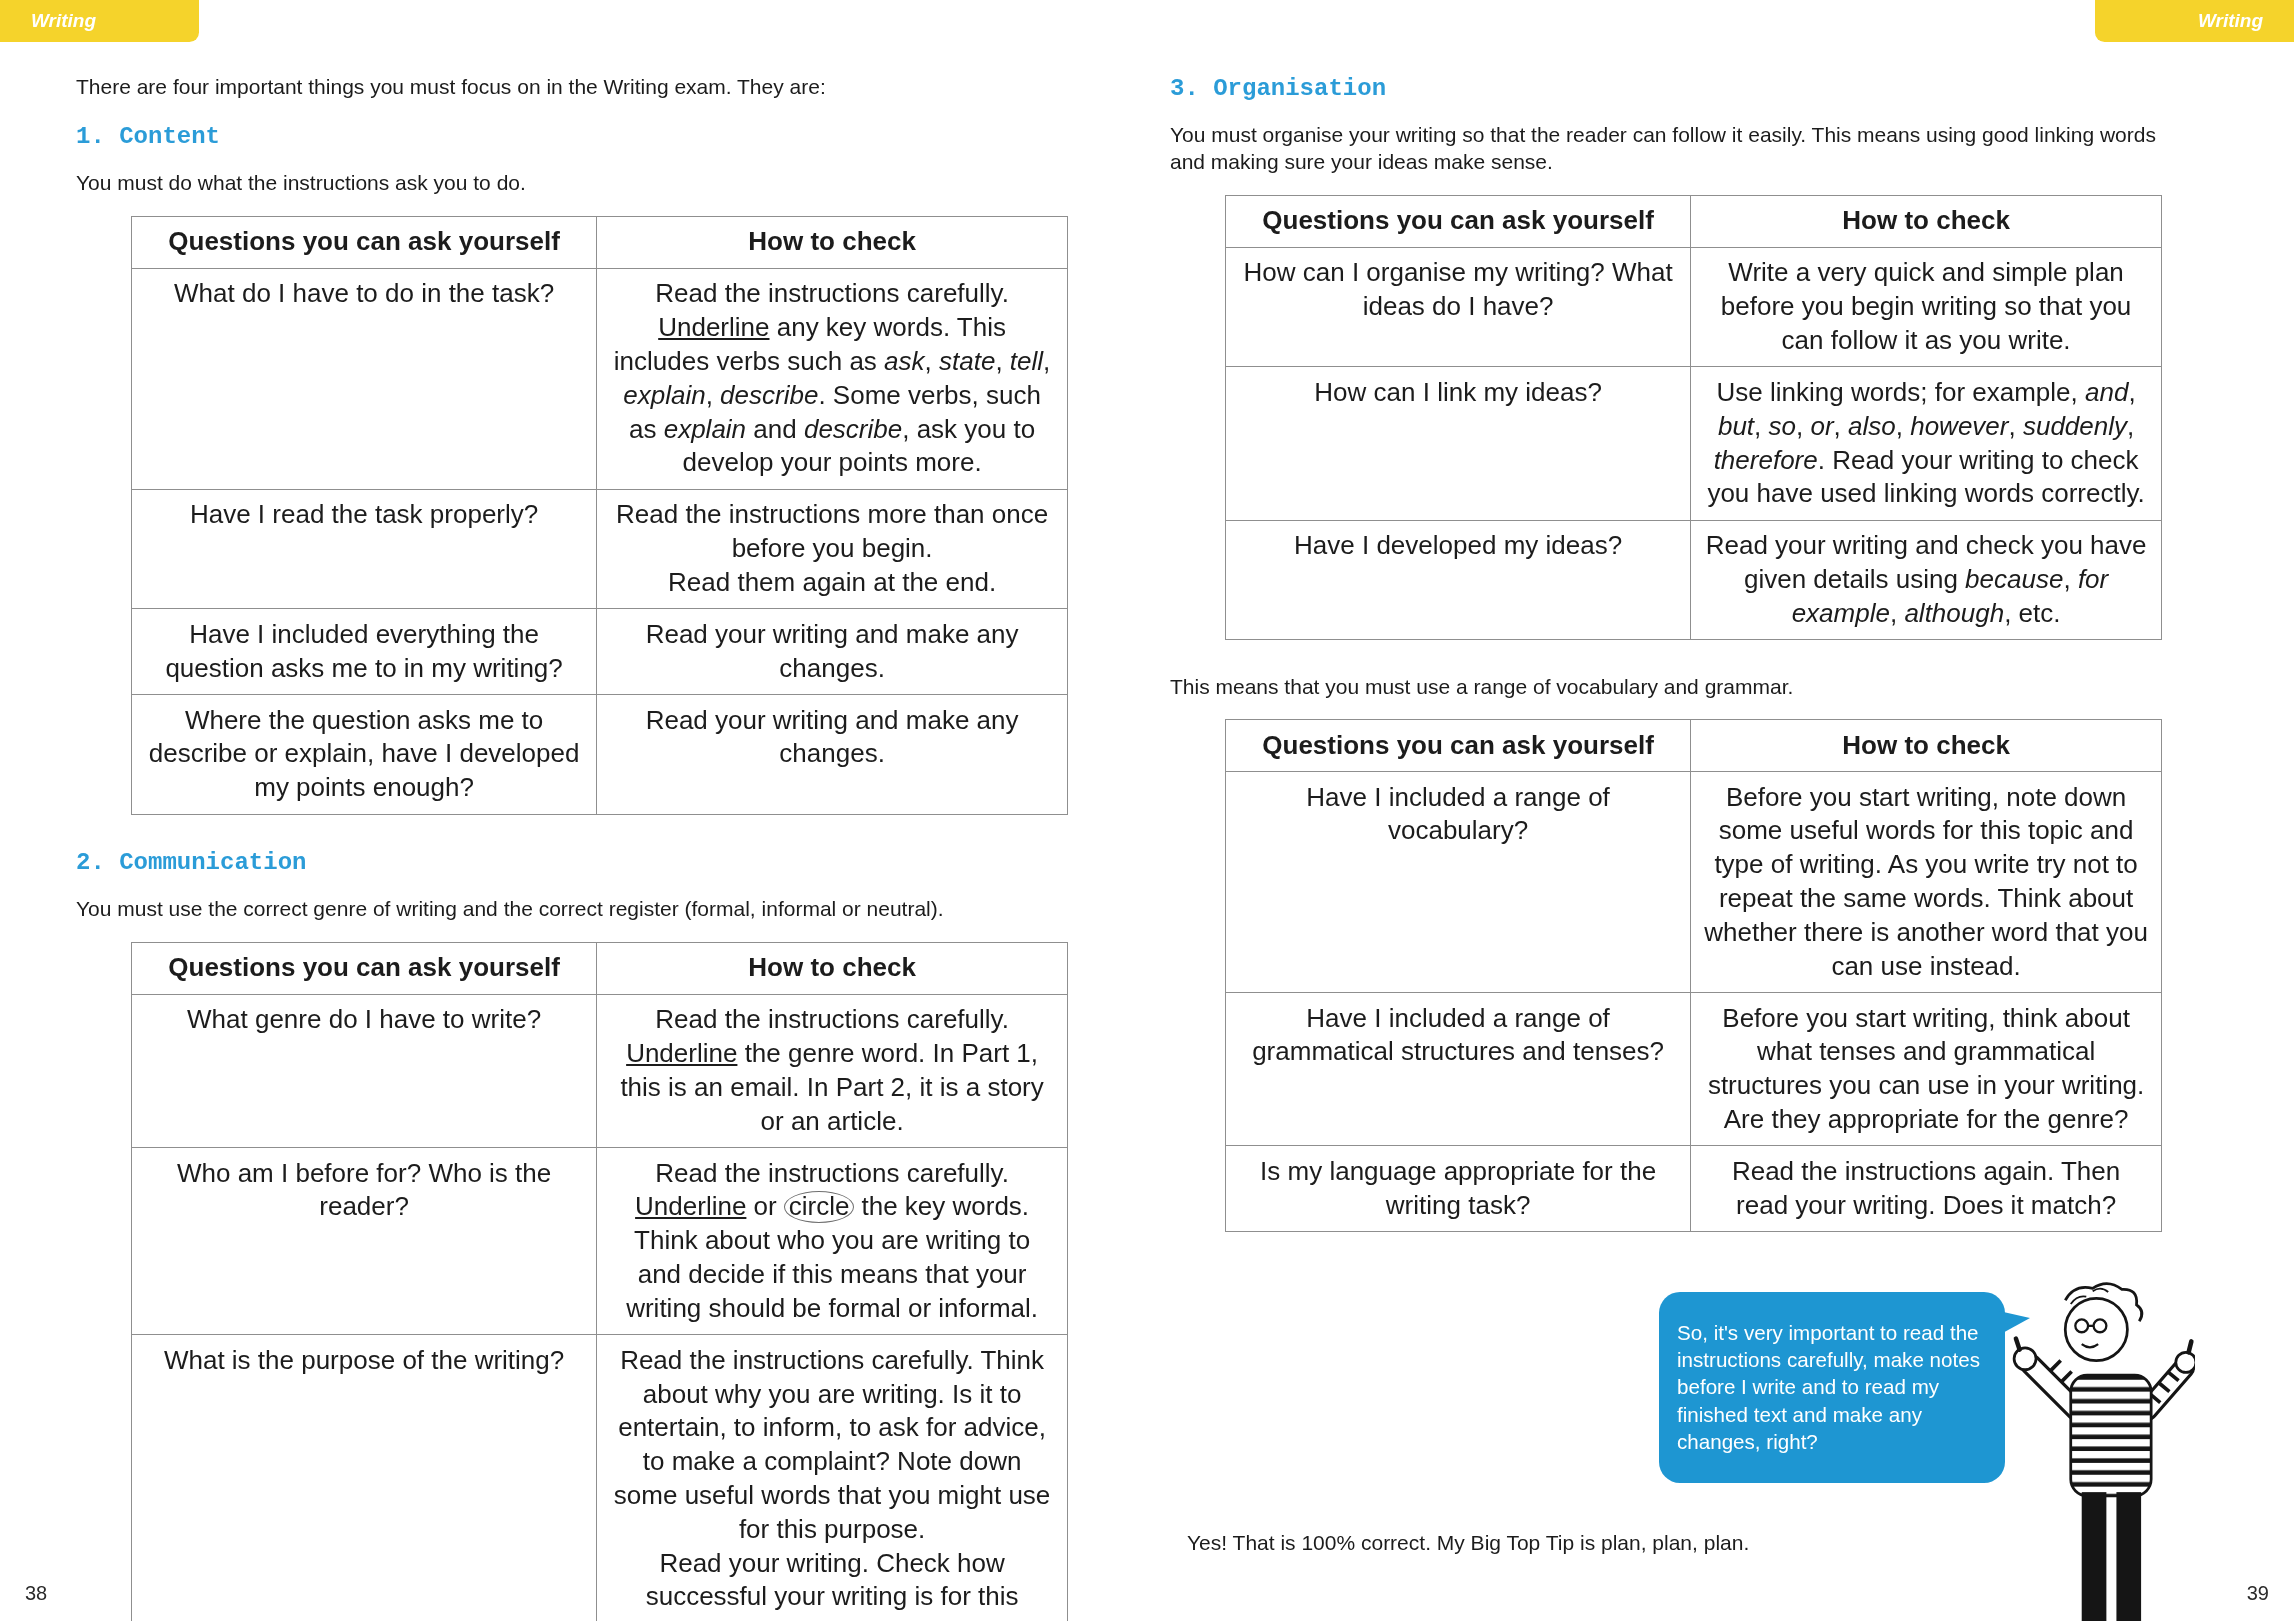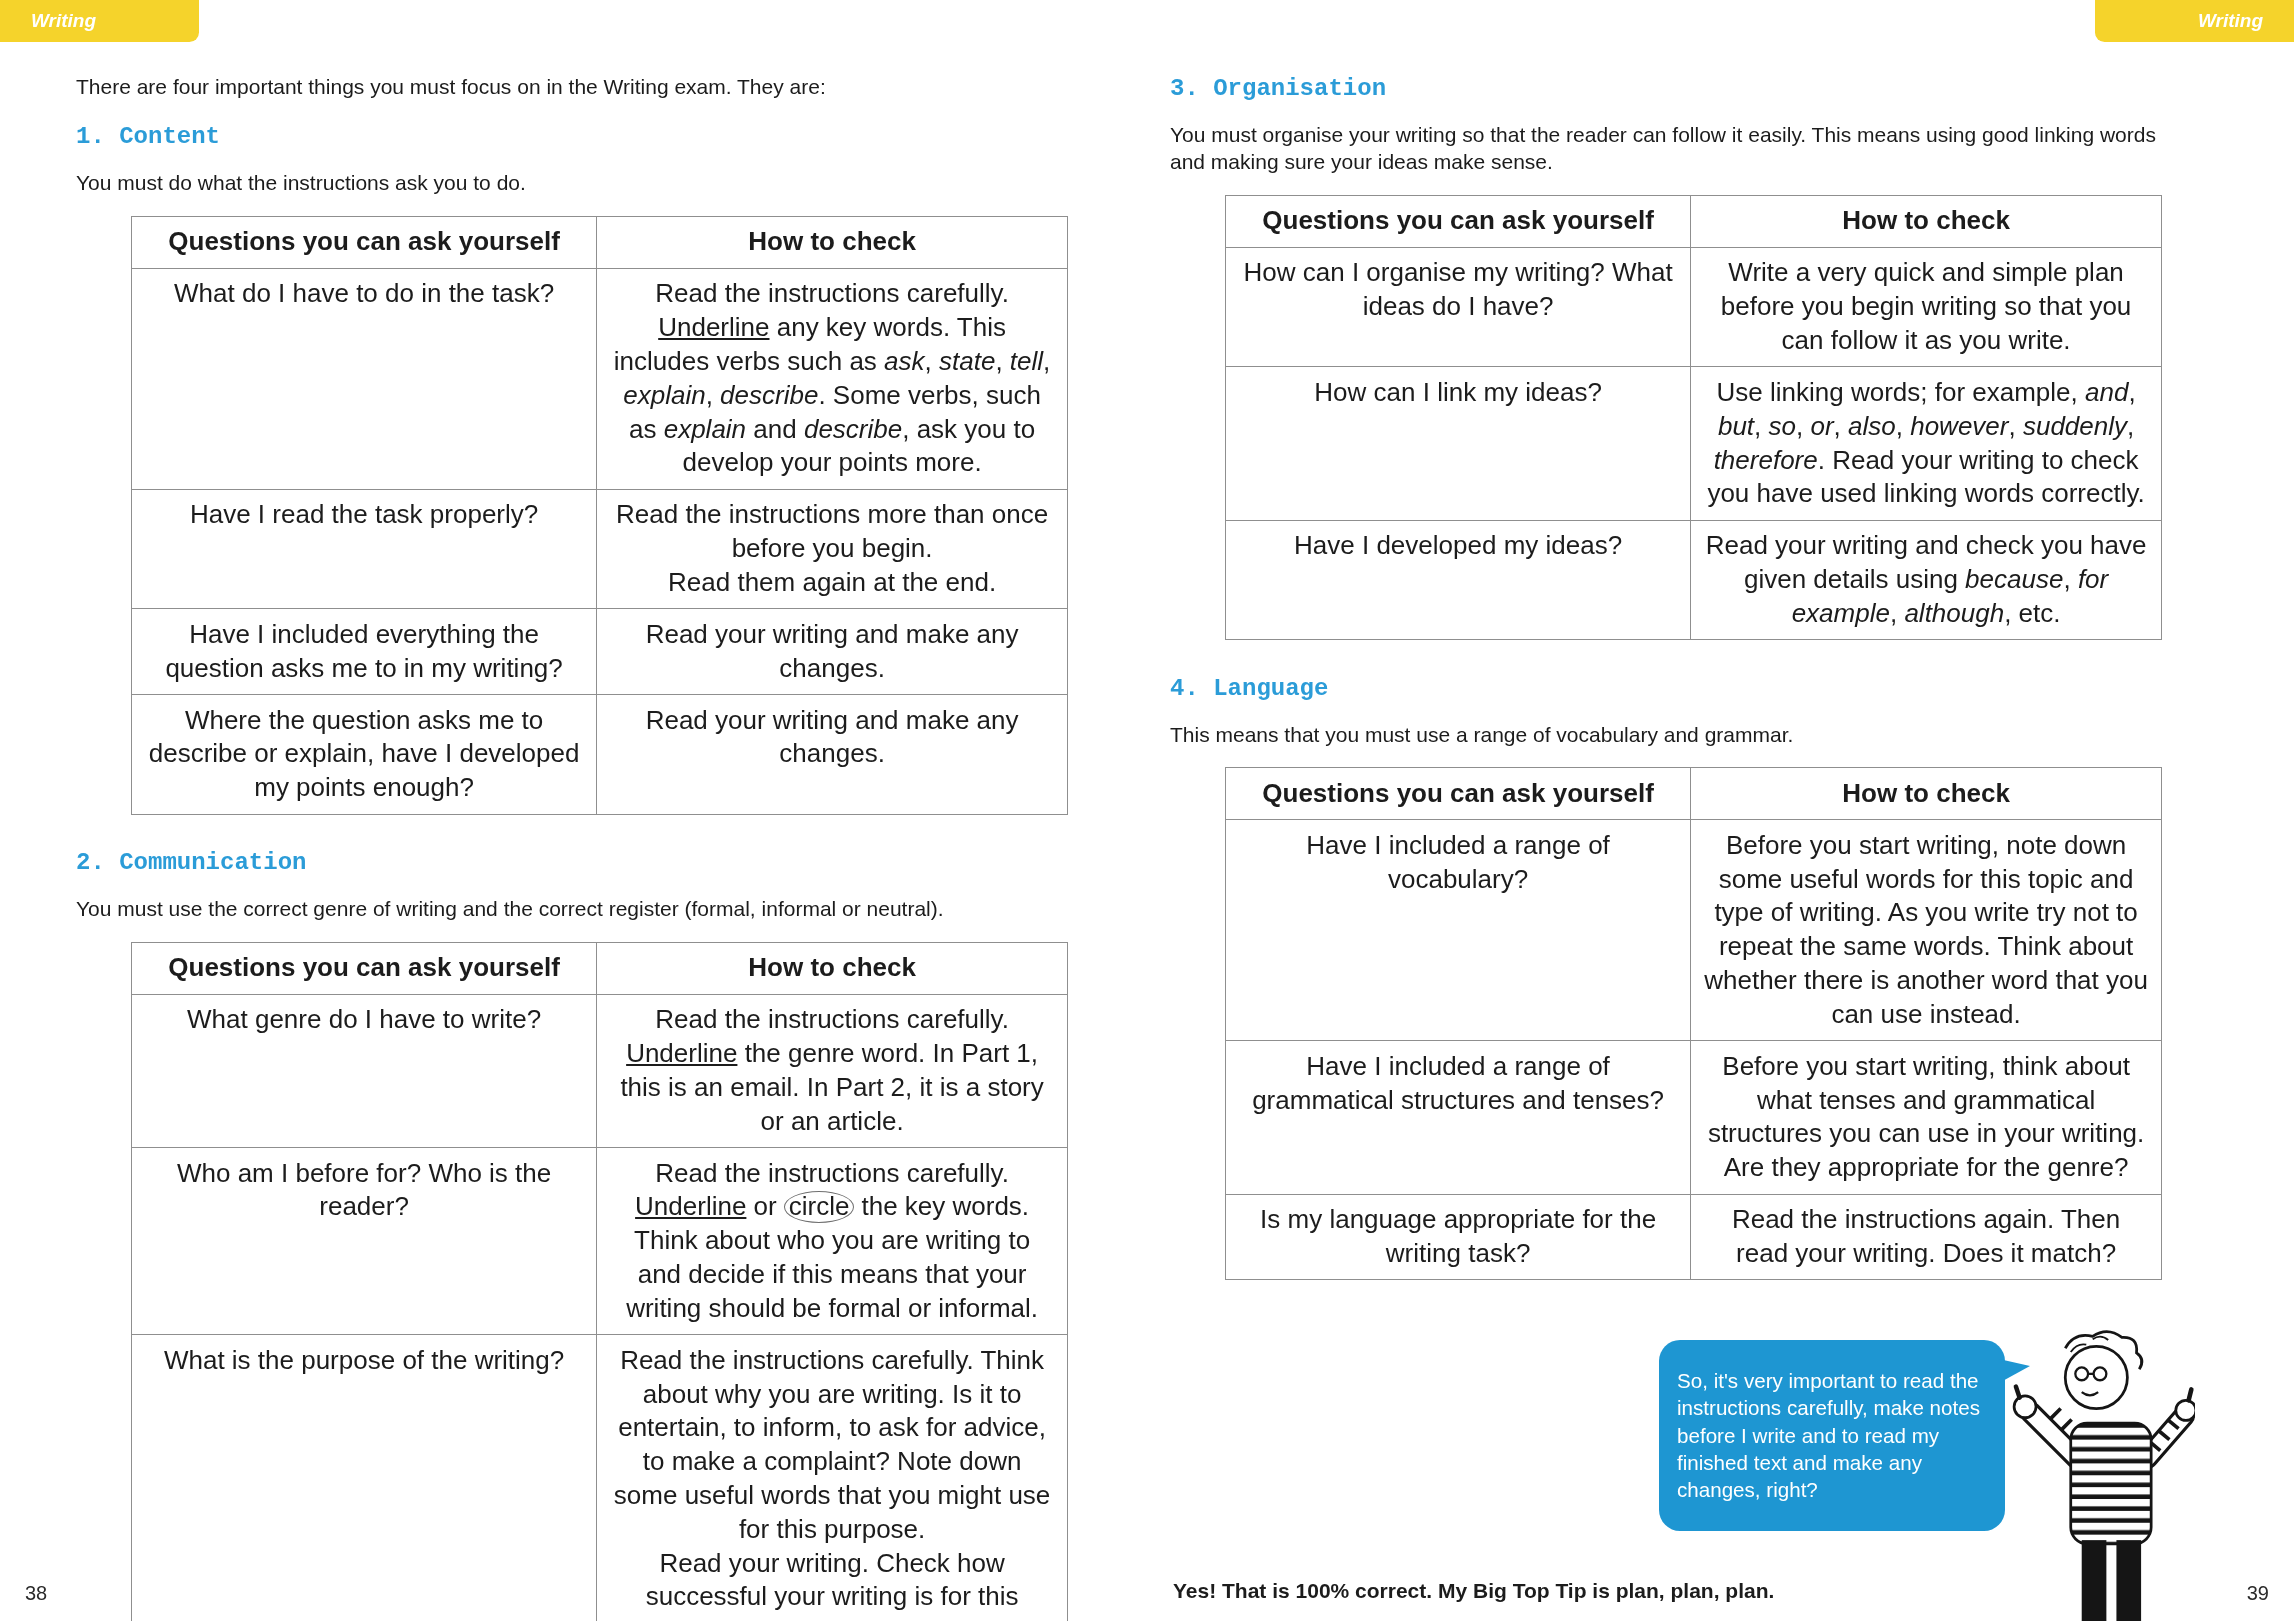--- a/index.html
+++ b/index.html
@@ -42,21 +42,21 @@
     position:absolute;left:489px;top:27px;width:346px;box-sizing:border-box;
     background:#1E96D2;color:#fff;border-radius:21px;padding:27px 18px;
     font-size:20.6px;line-height:1.33;
   }
   .speech-bubble .tail{
     position:absolute;right:-25px;top:19px;width:0;height:0;
     border-top:7.6px solid transparent;border-bottom:17px solid transparent;
     border-left:31px solid #1E96D2;
   }
   .mascot{position:absolute;left:824px;top:-1.9px;width:201px;height:440px;}
-  .answer-line{position:absolute;left:3px;top:243px;width:612px;font-weight:bold;}
+  .answer-line{position:absolute;left:17px;top:243px;width:612px;}
 
   .page-number{position:absolute;bottom:15.3px;font-size:20px;color:#2b2b2b;}
   .page-number-left{left:25px;}
   .page-number-right{right:25px;}
 </style>
 </head>
 <body>
 
 <div class="tab tab-left">Writing</div>
 <div class="tab tab-right">Writing</div>
@@ -162,21 +162,20 @@
           </tr>
           <tr>
             <td>Have I developed my ideas?</td>
             <td><span>Read your writing and check you have given details using </span><span class="seg-i">because</span><span>, </span><span class="seg-i">for example</span><span>, </span><span class="seg-i">although</span><span>, etc.</span></td>
           </tr>
         </tbody>
       </table>
     </div>
 
     <div class="section">
-      <div class="section-heading">4. Language</div>
       <p class="lead">This means that you must use a range of vocabulary and grammar.</p>
       <table class="qtable">
         <colgroup>
             <col class="c1">
             <col class="c2">
           </colgroup>
         <thead>
           <tr>
             <th>Questions you can ask yourself</th>
             <th>How to check</th>

